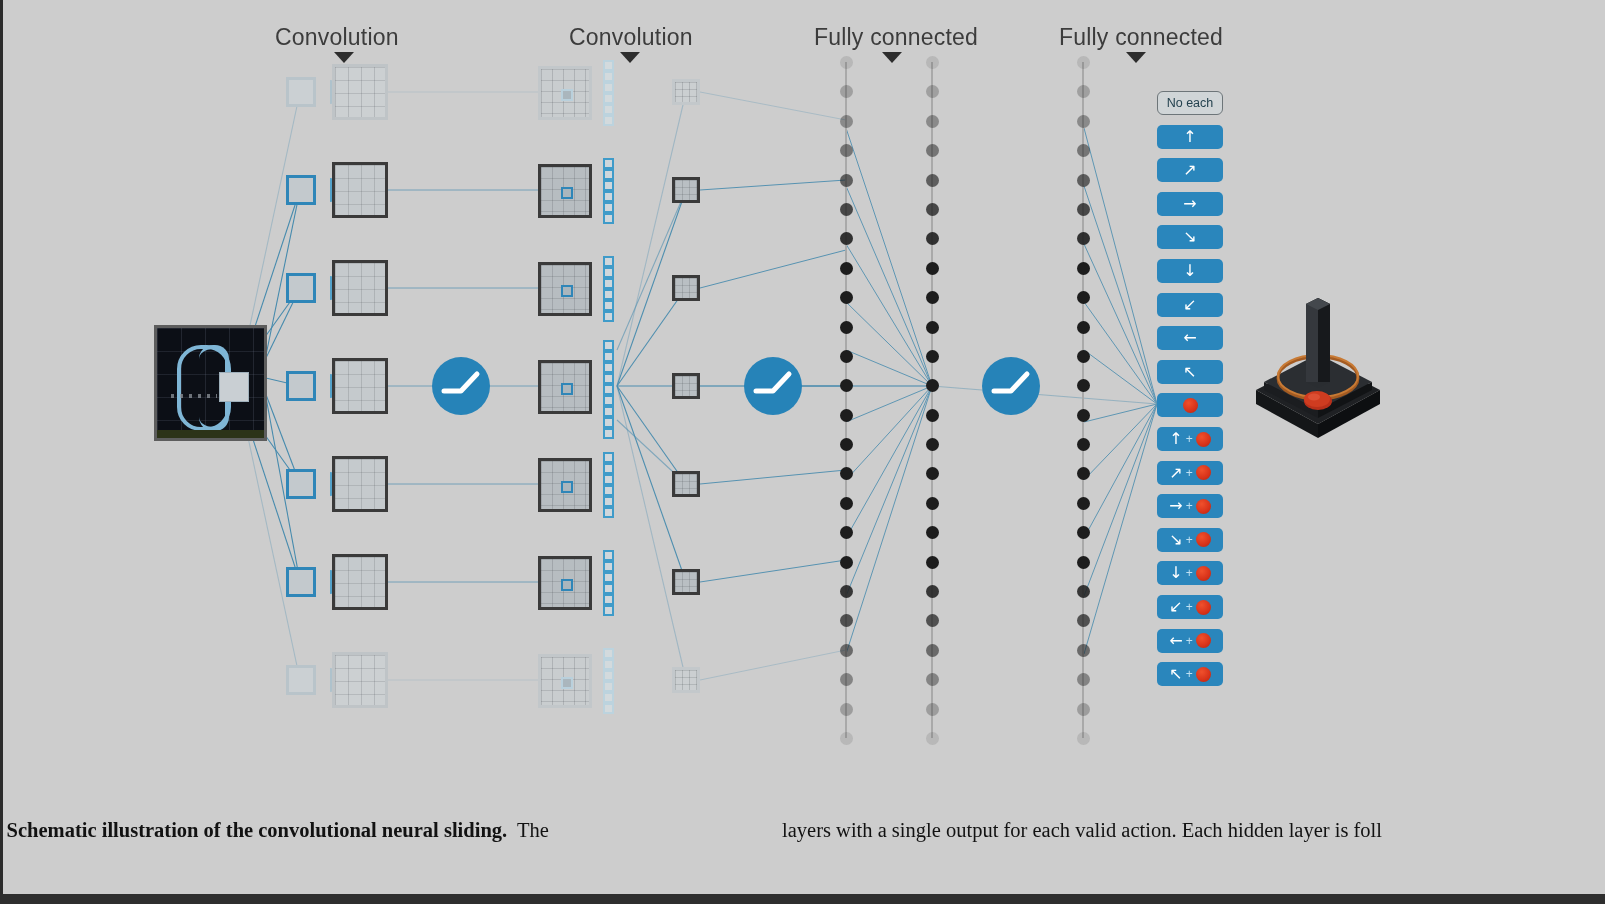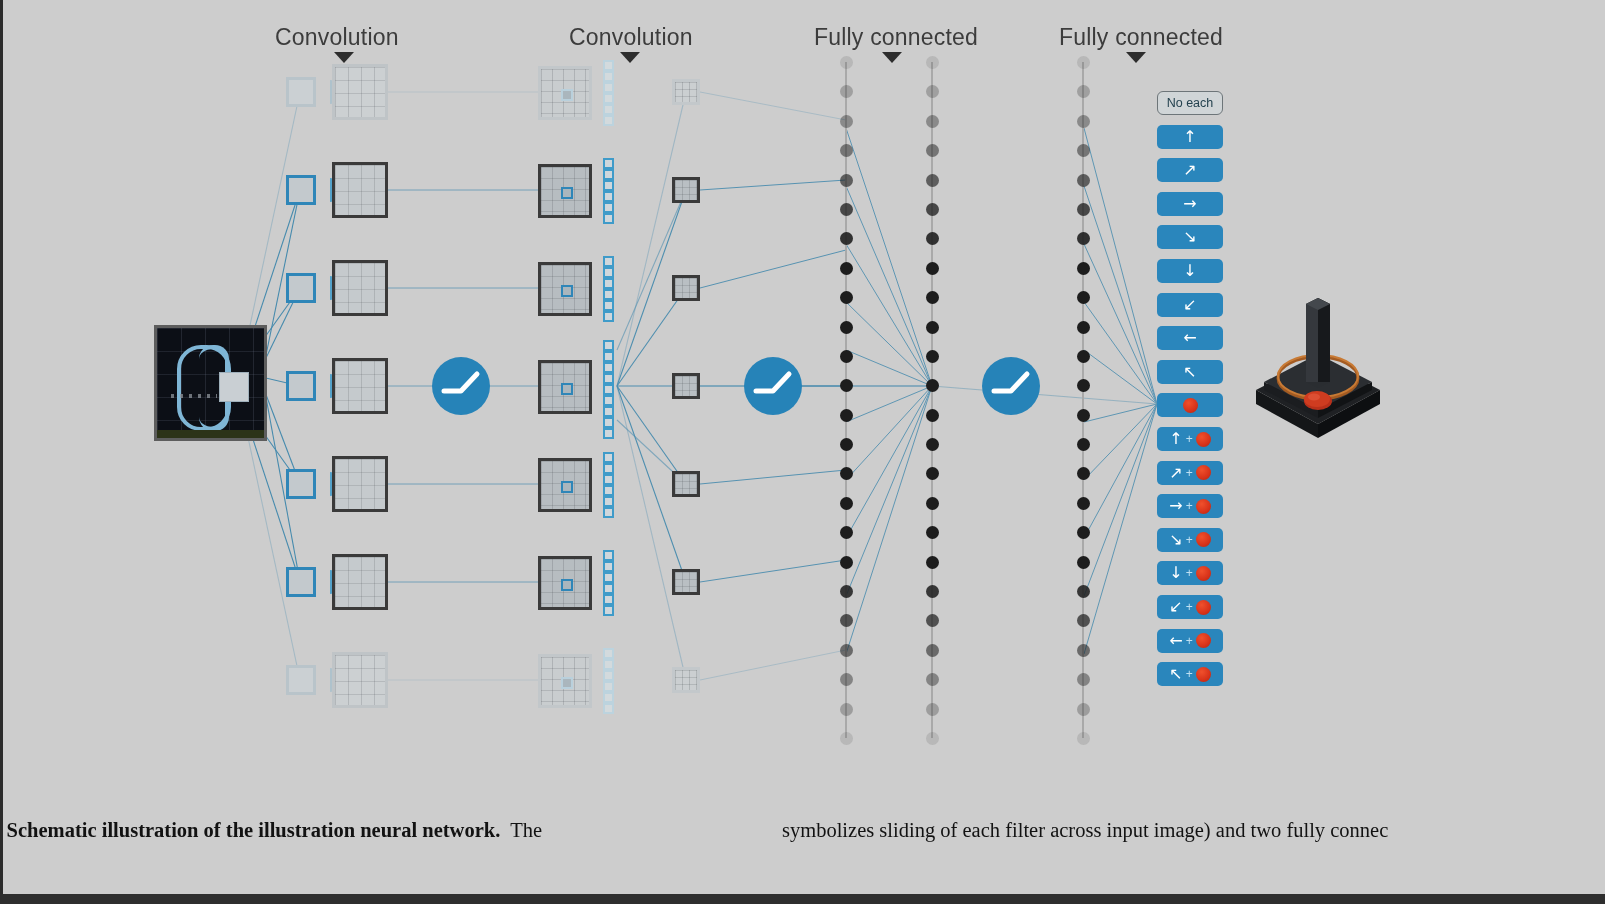--- a/index.html
+++ b/index.html
@@ -615,27 +615,26 @@
       <polygon points="70,16 82,22 82,100 70,100" fill="#17191c"></polygon>
       <polygon points="58,22 70,28 82,22 70,16" fill="#44484d"></polygon>
 
       <ellipse cx="70" cy="119" rx="14" ry="9" fill="#b8301a"></ellipse>
       <ellipse cx="69" cy="117" rx="13" ry="8" fill="#cf3c20"></ellipse>
       <ellipse cx="66" cy="115" rx="6" ry="3.4" fill="#e0553a" opacity="0.75"></ellipse>
     </svg>
   </div>
 
   <div class="cap cap-left">
-    <div><b><span style="font-weight: normal;">1 | </span><span style="font-weight: bold;">Schematic illustration of the illustration neural network.</span><span style="font-weight: normal;">  The</span></b></div>
+    <div><b><span style="font-weight: normal;">1 | </span><span style="font-weight: bold;">Schematic illustration of the convolutional neural sliding.</span><span style="font-weight: normal;">  The</span></b></div>
     <div>f the architecture are explained in the Methods. The input to the neural</div>
     
     
   </div>
 
   <div class="cap cap-right">
-    <div>symbolizes sliding of each filter across input image) and two fully connec</div>
     <div>layers with a single output for each valid action. Each hidden layer is foll</div>
     
   </div>
 
   <div class="edge-left"></div>
   <div class="edge-bottom"></div>
 </div>
 
 </body></html>

